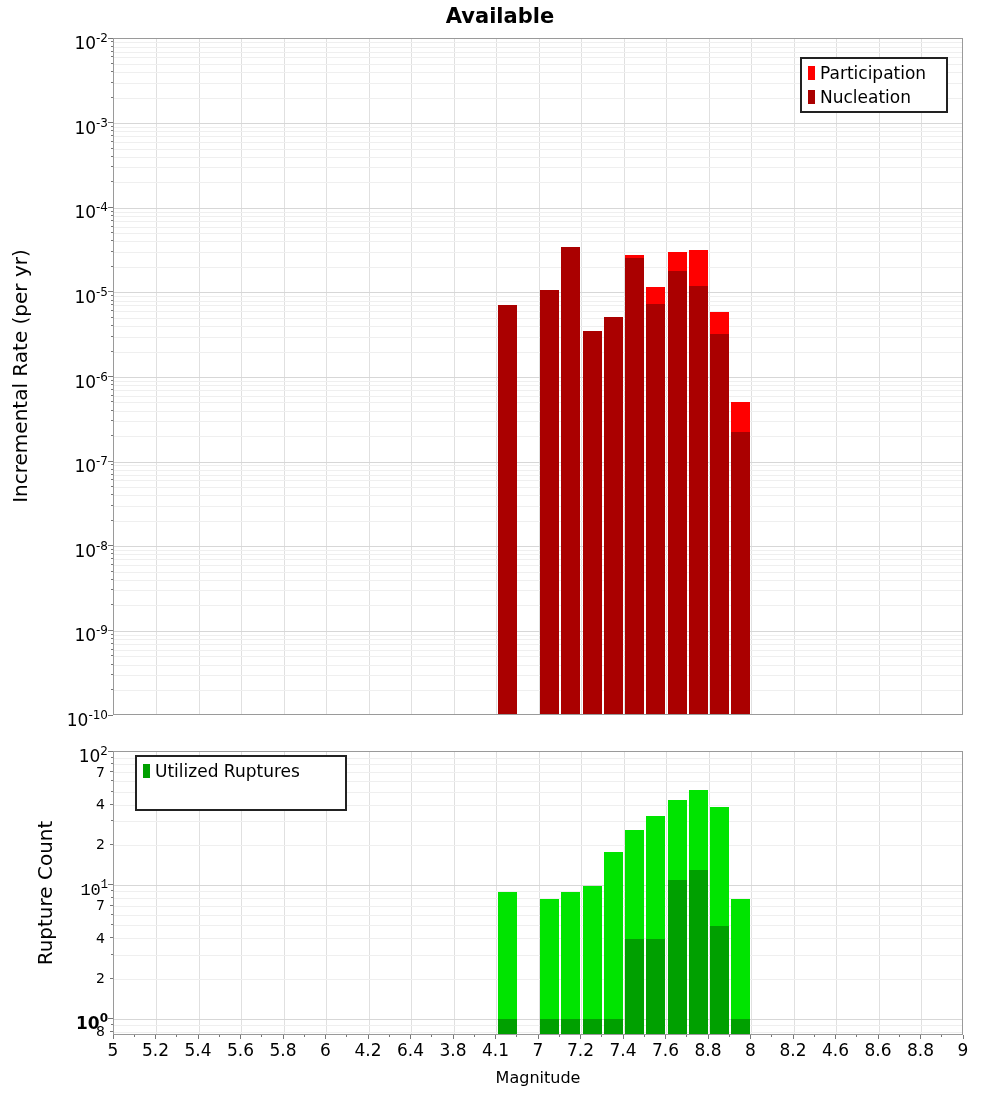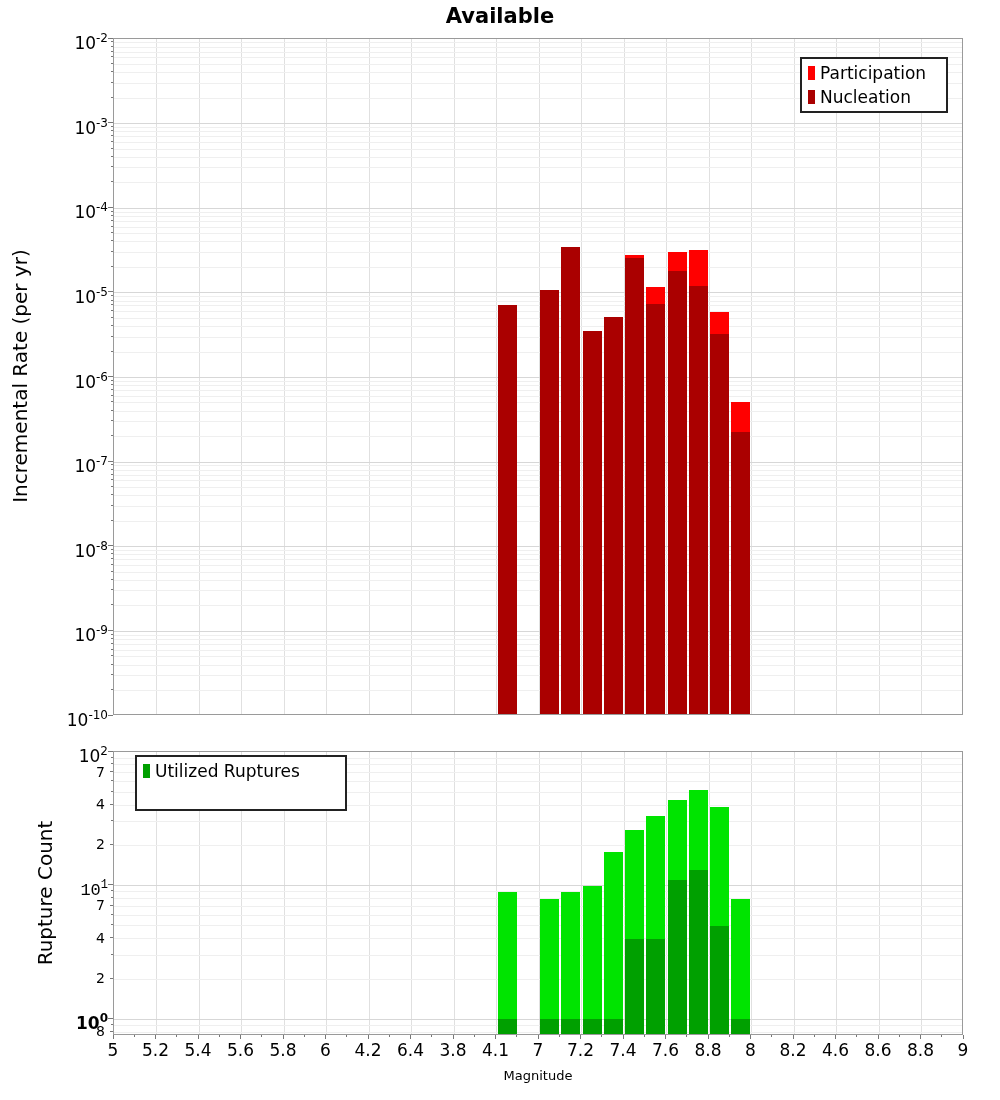--- a/index.html
+++ b/index.html
@@ -12,21 +12,21 @@
         border:1px solid #9a9a9a;box-sizing:border-box;overflow:hidden;}
   #plot-rate{top:38px;height:677px;}
   #plot-count{top:751px;height:284px;}
   .gl{position:absolute;pointer-events:none;}
   .gl.v{top:0;bottom:0;width:1px;background:#e0e0e0;}
   .gl.hmaj{left:0;right:0;height:1px;background:#d7d7d7;}
   .gl.hmin{left:0;right:0;height:1px;background:#efefef;}
   .bar{position:absolute;}
   .ylab{position:absolute;white-space:nowrap;font-size:20px;
         transform:translate(-50%,-50%) rotate(-90deg);}
-  .xlab{position:absolute;top:1068px;left:113px;width:850px;text-align:center;font-size:13px;}
+  .xlab{position:absolute;top:1068px;left:113px;width:850px;text-align:center;font-size:16px;}
   .ytick-label{position:absolute;left:20px;width:88px;text-align:right;
                font-size:17px;height:24px;line-height:24px;}
   .ytick-label sup{font-size:12px;}
   .ytick-minor-label{position:absolute;left:20px;width:85px;text-align:right;
                      font-size:14px;height:20px;line-height:20px;}
   .xtick-label{position:absolute;top:1040px;transform:translateX(-50%);font-size:17px;}
   .tickmark{position:absolute;background:#777;}
   .legend{position:absolute;border:2px solid #222;background:#fff;
           padding:2px 6px;box-sizing:border-box;}
   .legend-row{display:flex;align-items:center;gap:5px;height:24px;font-size:17px;white-space:nowrap;}

